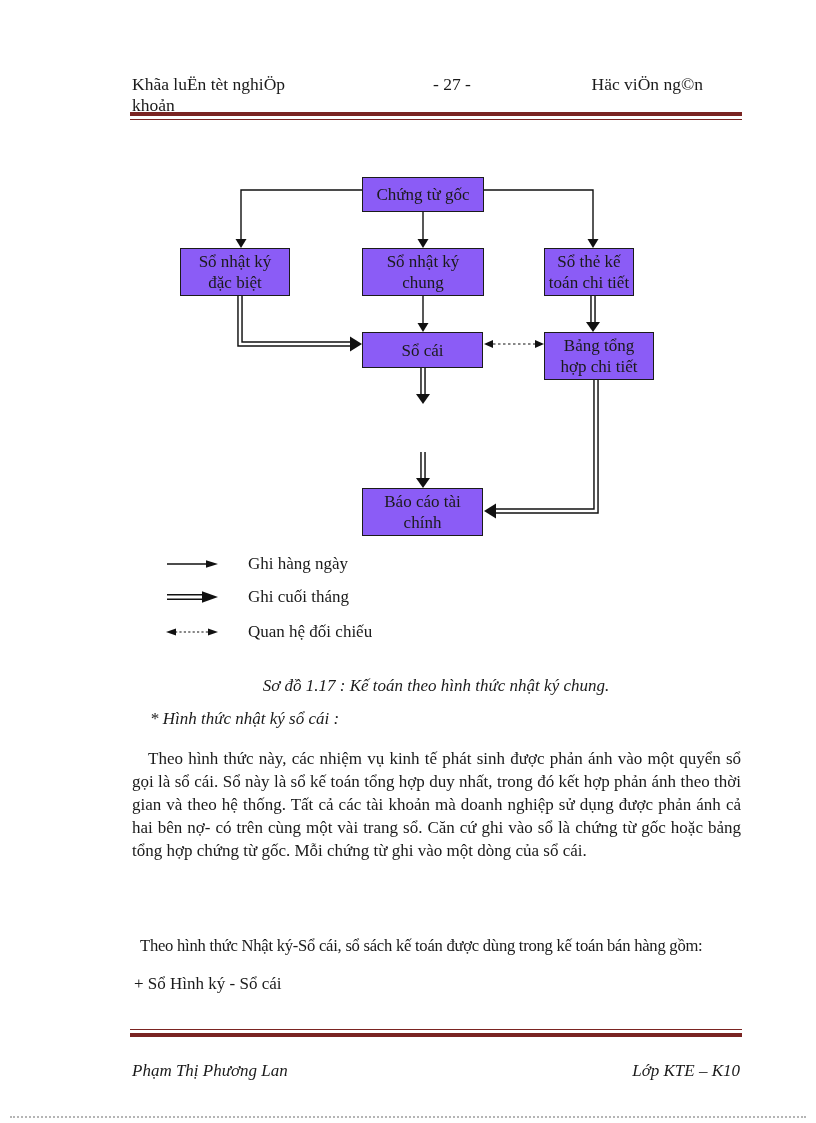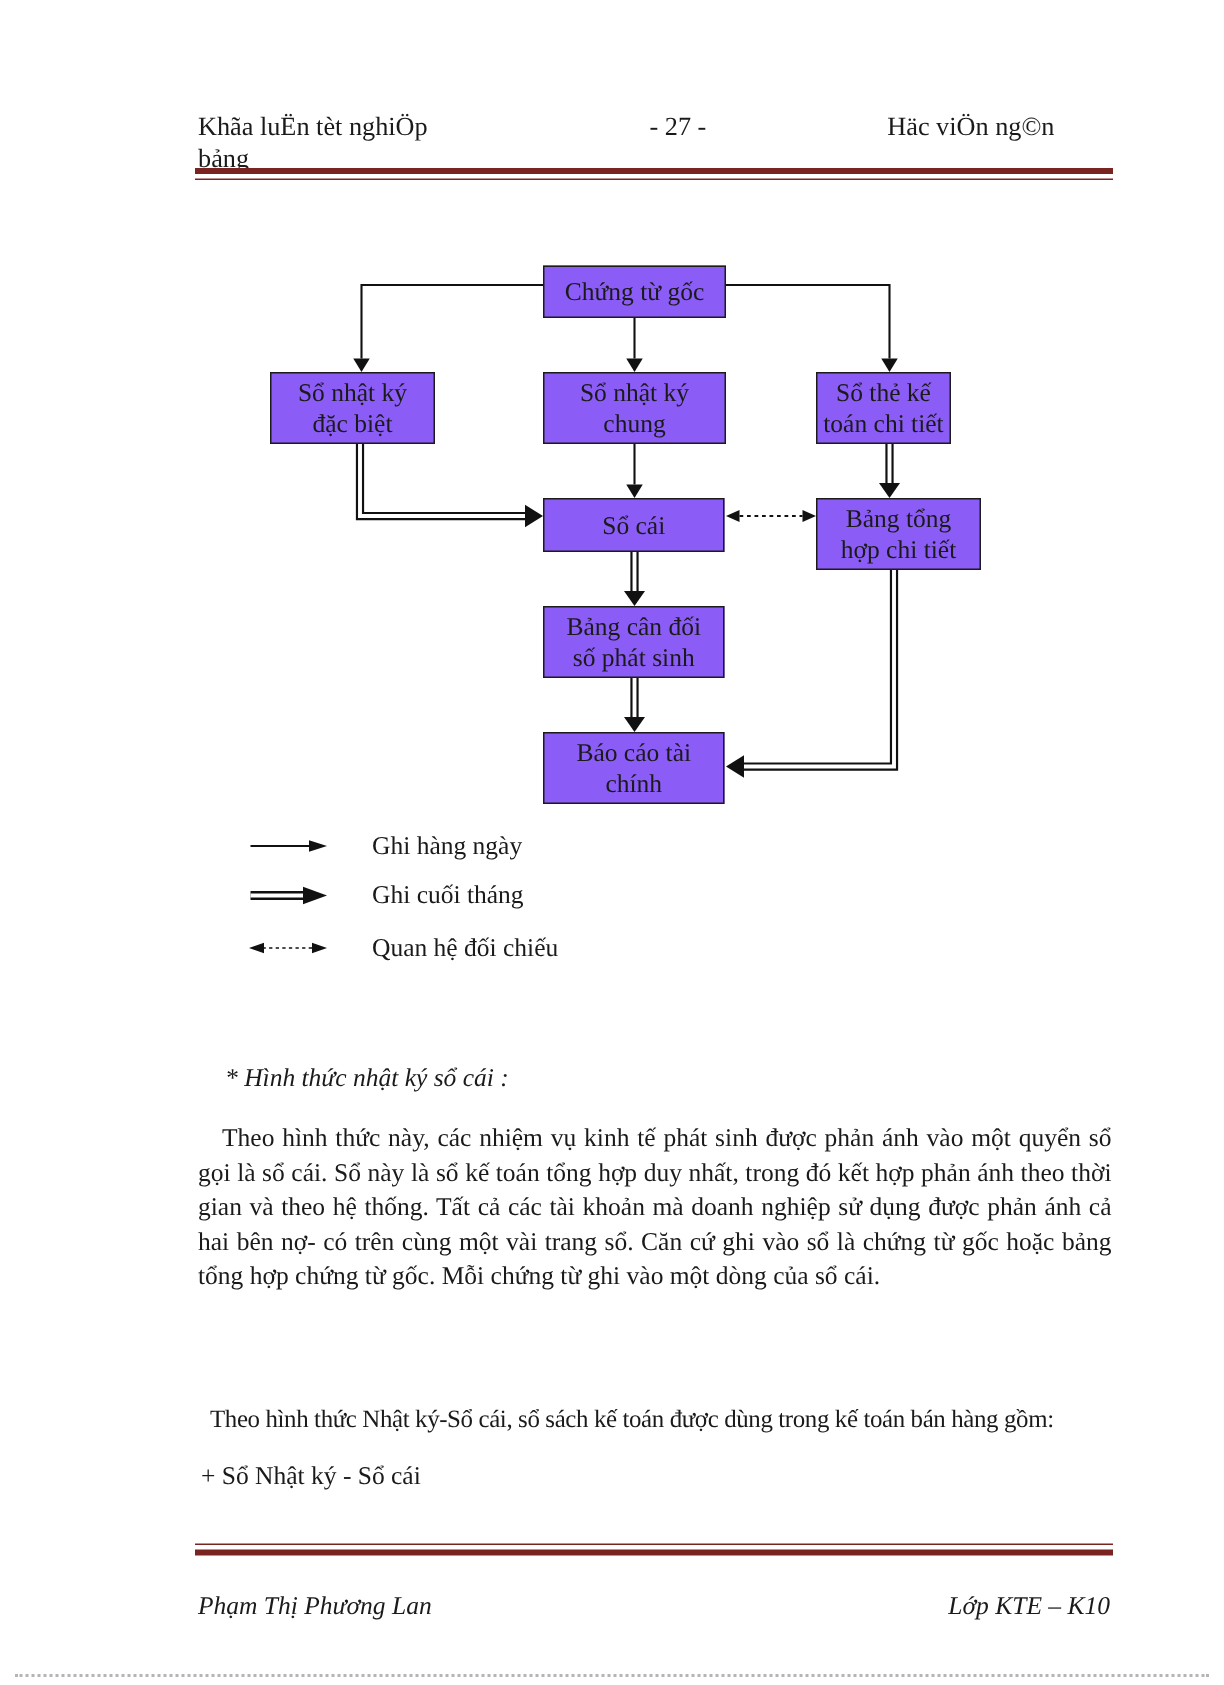--- a/index.html
+++ b/index.html
@@ -76,21 +76,21 @@
   }
 </style>
 </head>
 <body>
 
 <div class="page">
 
   <span class="abs hdr-text" style="left:132px; top:74px;">Khãa luËn tèt nghiÖp</span>
   <span class="abs hdr-text" style="left:433px; top:74px;">- 27 -</span>
   <span class="abs hdr-text" style="right:113px; top:74px;">Häc viÖn ng©n</span>
-  <span class="abs hdr-text" style="left:132px; top:95px;">bảng</span>
+  <span class="abs hdr-text" style="left:132px; top:95px;">khoản</span>
   <div class="rule-header"></div>
 
   <svg class="diagram-svg" viewBox="0 0 816 560" xmlns="http://www.w3.org/2000/svg">
 
     <g stroke="#111" stroke-width="1.4" fill="none">
       <path d="M362,190 H241 V239"></path>
       <path d="M484,190 H593 V239"></path>
       <path d="M423,212 V239"></path>
       <path d="M423,296 V323"></path>
     </g>
@@ -131,22 +131,20 @@
   <div class="box b-chungtu">Chứng từ gốc</div>
   <div class="box b-dacbiet">Sổ nhật ký
 đặc biệt</div>
   <div class="box b-nkchung">Sổ nhật ký
 chung</div>
   <div class="box b-sothe">Sổ thẻ kế
 toán chi tiết</div>
   <div class="box b-socai">Sổ cái</div>
   <div class="box b-bangtong">Bảng tổng
 hợp chi tiết</div>
-  <div class="box b-bangcandoi">Bảng cân đối
-số phát sinh</div>
   <div class="box b-baocao">Báo cáo tài
 chính</div>
 
   <div class="legend-row" style="top:555px;">
     <svg width="52" height="14" viewBox="0 0 52 14">
       <line x1="1" y1="7" x2="41" y2="7" stroke="#111" stroke-width="1.3"></line>
       <polygon points="52,7 40,3.2 40,10.8" fill="#111"></polygon>
     </svg>
     <span class="legend-label">Ghi hàng ngày</span>
   </div>
@@ -160,23 +158,24 @@
   </div>
   <div class="legend-row" style="top:623px;">
     <svg width="52" height="14" viewBox="0 0 52 14">
       <line x1="9" y1="7" x2="43" y2="7" stroke="#111" stroke-width="1.1" stroke-dasharray="2.2,2.2"></line>
       <polygon points="0,7 10,3.5 10,10.5" fill="#111"></polygon>
       <polygon points="52,7 42,3.5 42,10.5" fill="#111"></polygon>
     </svg>
     <span class="legend-label">Quan hệ đối chiếu</span>
   </div>
 
+  <div class="caption">Sơ đồ 1.17 : Kế toán theo hình thức nhật ký chung.</div>
   <div class="subheading">* Hình thức nhật ký sổ cái :</div>
   <p class="para1">Theo hình thức này, các nhiệm vụ kinh tế phát sinh được phản ánh vào một quyển sổ gọi là sổ cái. Sổ này là sổ kế toán tổng hợp duy nhất, trong đó kết hợp phản ánh theo thời gian và theo hệ thống. Tất cả các tài khoản mà doanh nghiệp sử dụng được phản ánh cả hai bên nợ- có trên cùng một vài trang sổ. Căn cứ ghi vào sổ là chứng từ gốc hoặc bảng tổng hợp chứng từ gốc. Mỗi chứng từ ghi vào một dòng của sổ cái.</p>
   <p class="para2">Theo hình thức Nhật ký-Sổ cái, sổ sách kế toán được dùng trong kế toán bán hàng gồm:</p>
-  <p class="para3">+ Sổ Nhật ký - Sổ cái</p>
+  <p class="para3">+ Sổ Hình ký - Sổ cái</p>
 
   <div class="rule-footer"></div>
   <span class="abs footer-text" style="left:132px; top:1041px;">Phạm Thị Phương Lan</span>
   <span class="abs footer-text" style="right:76px; top:1041px;">Lớp KTE – K10</span>
   <div class="bottom-dotted"></div>
 
 </div>
 
 </body></html>

